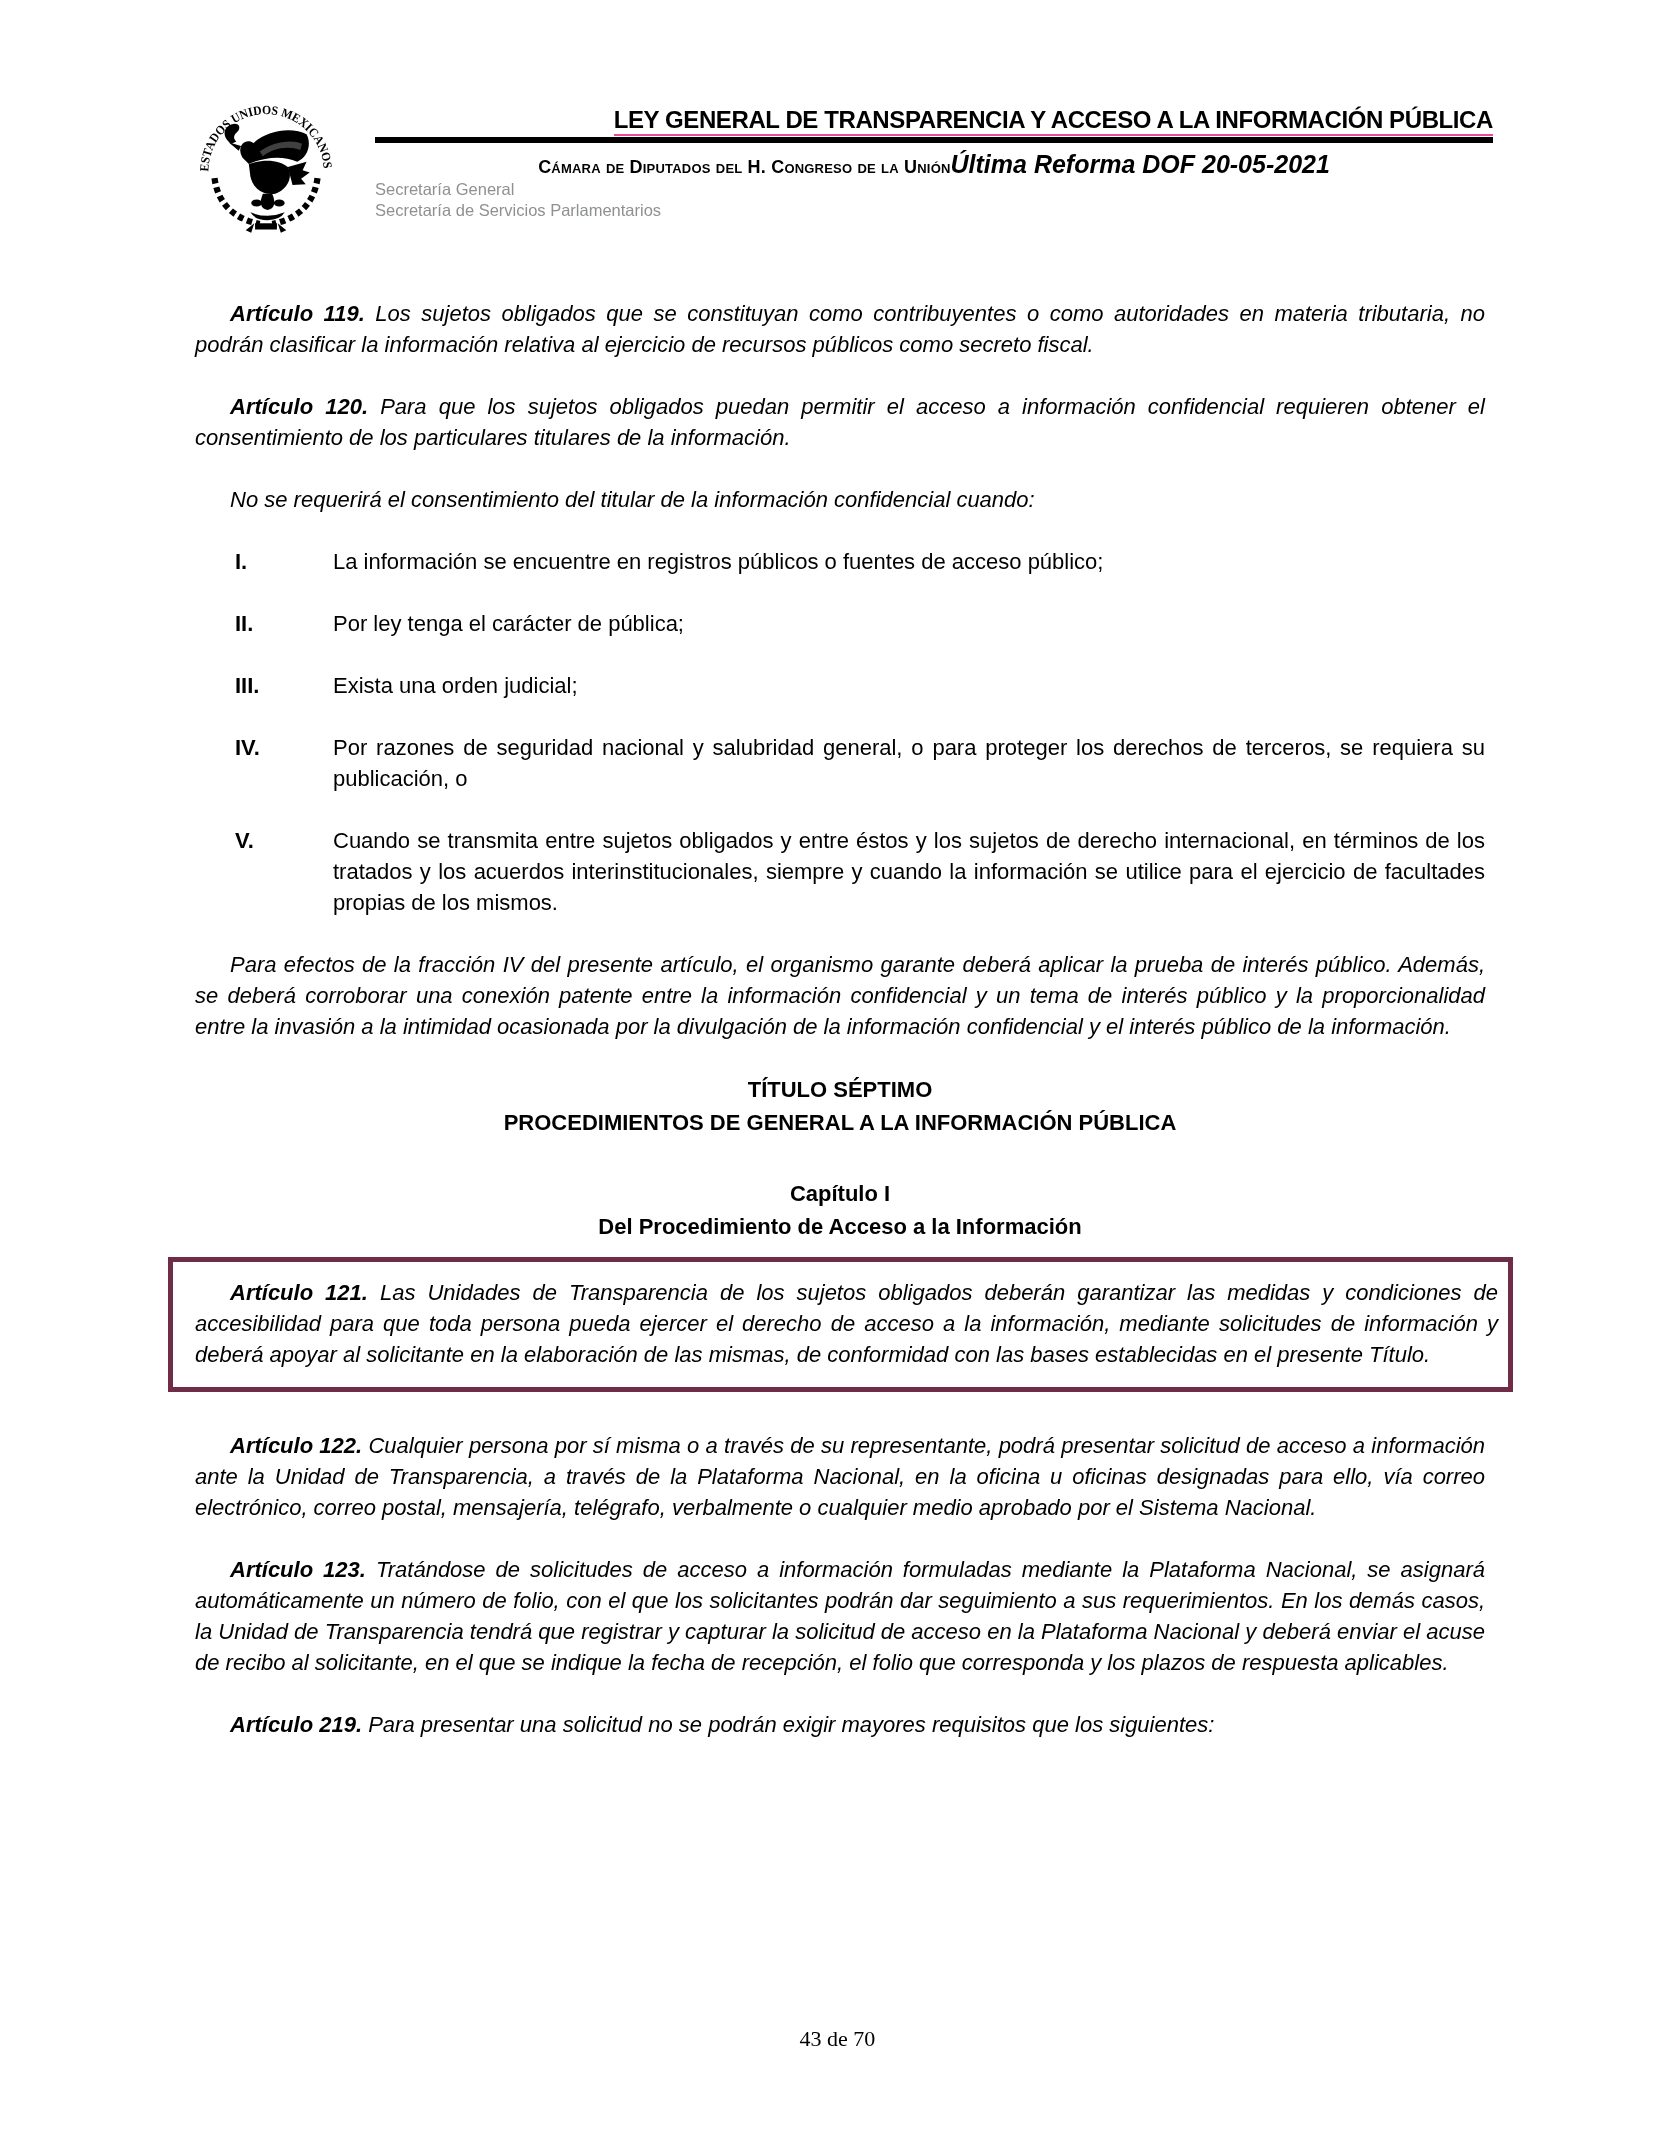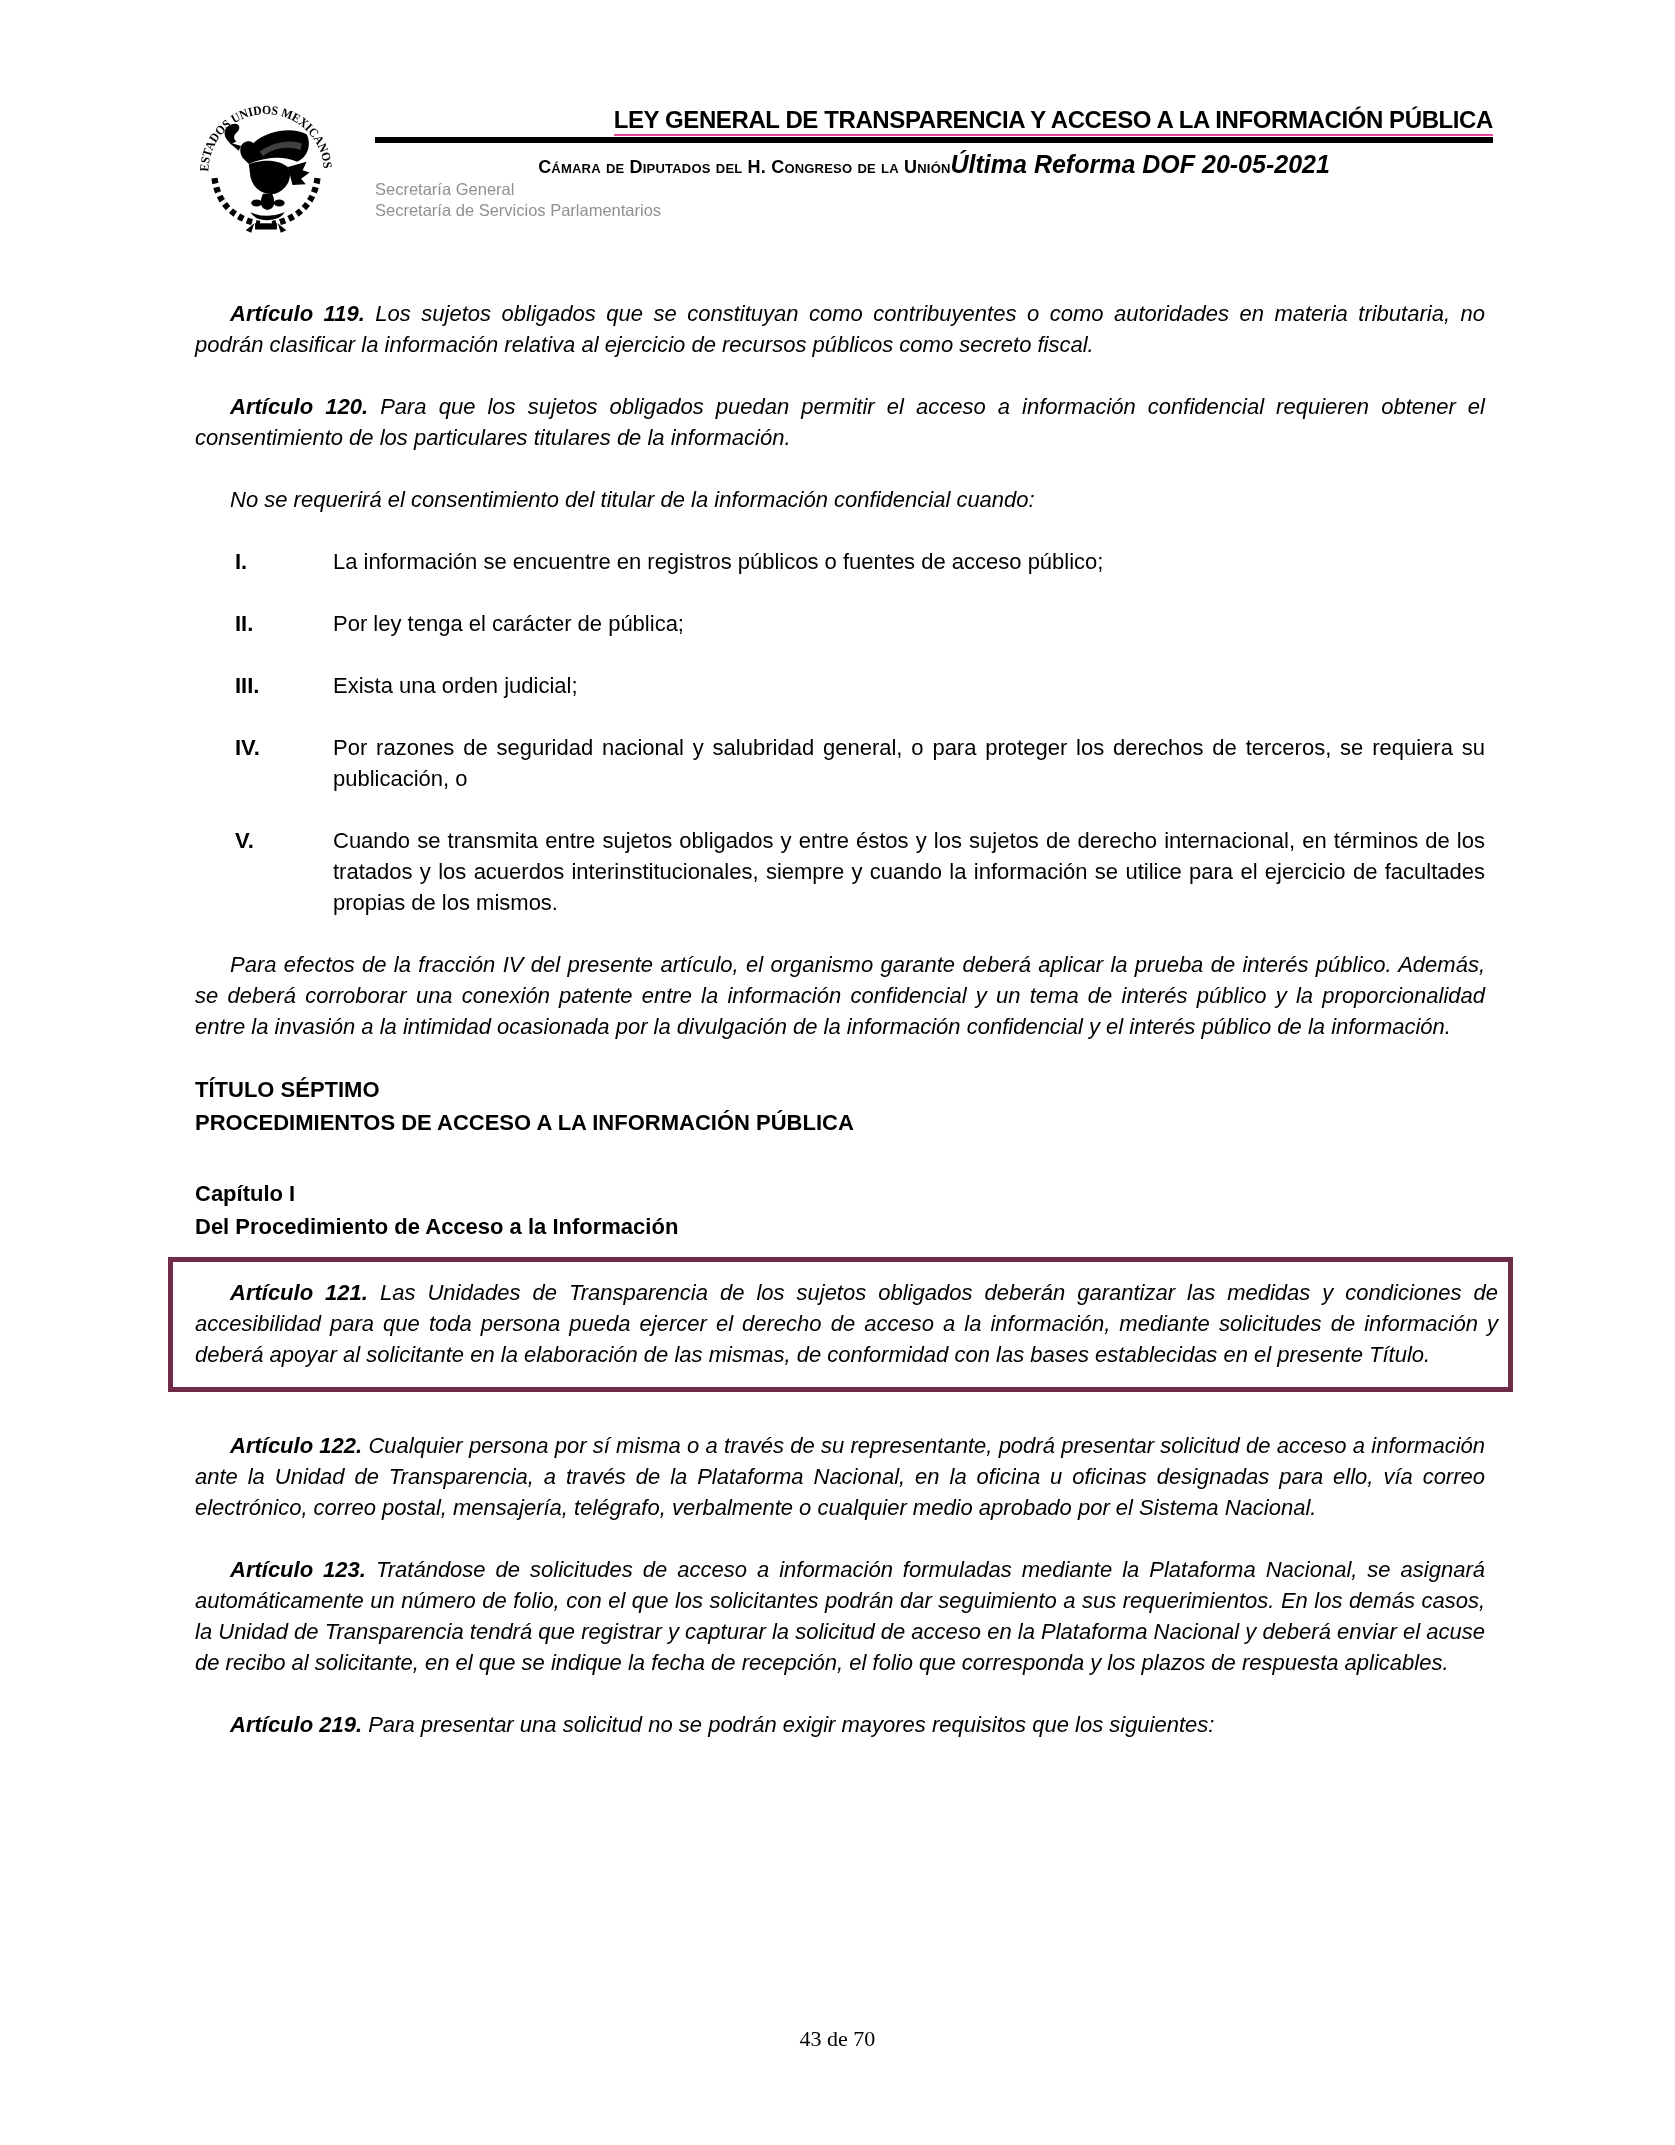--- a/index.html
+++ b/index.html
@@ -24,21 +24,21 @@
 
   
   main {
     margin:0 190px 0 195px; padding-top:58px;
     font-size:22px; line-height:31px; text-align:justify;
   }
   p.para { margin:0 0 31px 0; text-indent:35px;font-style:italic; }
   p.para .lead { font-weight:bold; }
   .list-item { margin:0 0 31px 0; padding-left:138px; position:relative; }
   .list-item .num { position:absolute; left:40px; top:0; font-weight:bold; }
-  .heading-group { font-weight:bold; text-indent:0; margin:0 0 38px 0; }
+  .heading-group { text-align:center; font-weight:bold; text-indent:0; margin:0 0 38px 0; }
   .heading-group div { line-height:33px; }
   .heading-group.tight { margin-bottom:14px; }
   .boxed {
     border:5px solid var(--box-border,#6e2c46);
     margin:0 -28px 38px -27px;
     padding:15px 10px 17px 22px;
   }
   .boxed p.para { margin:0; }
   p.para.last { margin-bottom:0; }
 
@@ -132,21 +132,21 @@
   </div>
   <div class="list-item">
     <span class="num">V.</span>
     <span>Cuando se transmita entre sujetos obligados y entre éstos y los sujetos de derecho internacional, en términos de los tratados y los acuerdos interinstitucionales, siempre y cuando la información se utilice para el ejercicio de facultades propias de los mismos.</span>
   </div>
 
   <p class="para">Para efectos de la fracción IV del presente artículo, el organismo garante deberá aplicar la prueba de interés público. Además, se deberá corroborar una conexión patente entre la información confidencial y un tema de interés público y la proporcionalidad entre la invasión a la intimidad ocasionada por la divulgación de la información confidencial y el interés público de la información.</p>
 
   <div class="heading-group">
     <div>TÍTULO SÉPTIMO</div>
-    <div>PROCEDIMIENTOS DE ACCESO A LA INFORMACIÓN PÚBLICA</div>
+    <div>PROCEDIMIENTOS DE GENERAL A LA INFORMACIÓN PÚBLICA</div>
   </div>
 
   <div class="heading-group tight">
     <div>Capítulo I</div>
     <div>Del Procedimiento de Acceso a la Información</div>
   </div>
 
   <div class="boxed">
     <p class="para"><span class="lead">Artículo 121.</span> <span>Las Unidades de Transparencia de los sujetos obligados deberán garantizar las medidas y condiciones de accesibilidad para que toda persona pueda ejercer el derecho de acceso a la información, mediante solicitudes de información y deberá apoyar al solicitante en la elaboración de las mismas, de conformidad con las bases establecidas en el presente Título.</span></p>
   </div>

